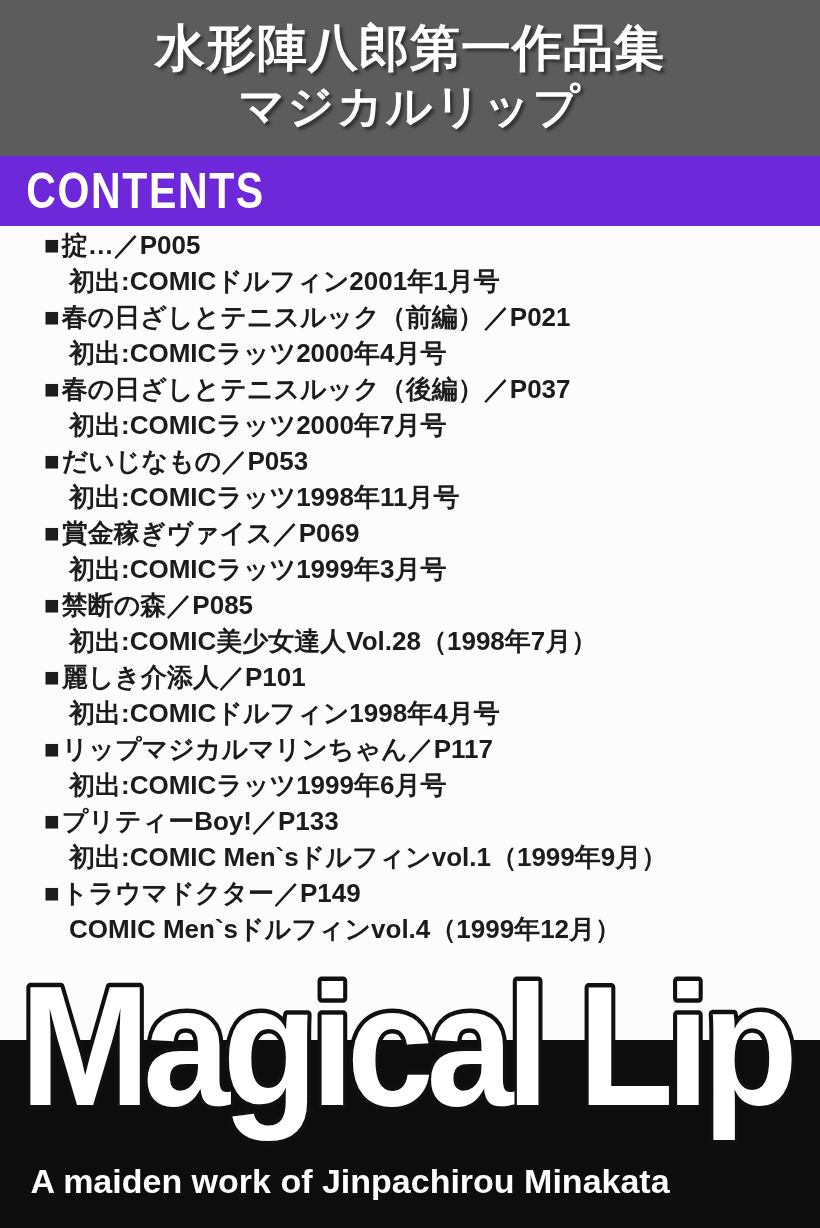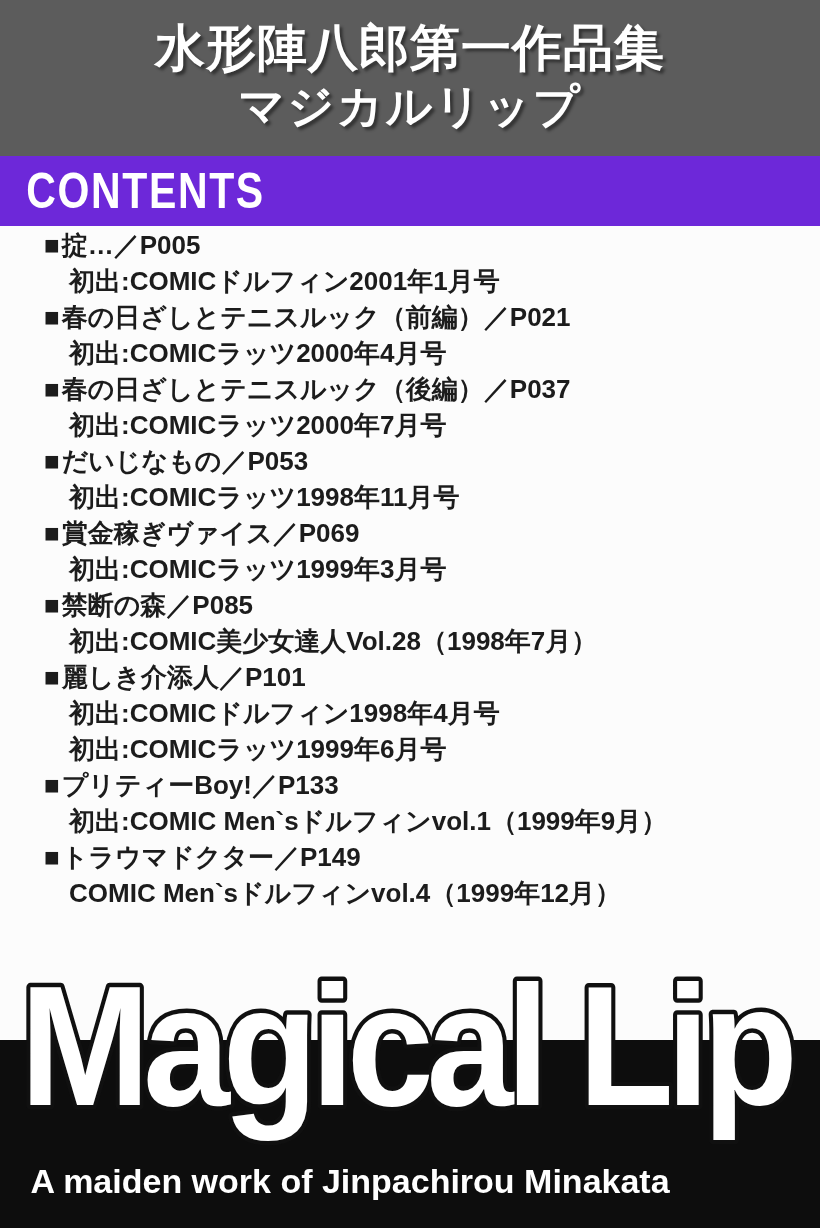--- a/index.html
+++ b/index.html
@@ -141,20 +141,23 @@
   </div>
 
   <div>
     <div class="toc-line title-line">
       <span class="bullet">■</span><span>麗しき介添人</span><span>／</span><span>P101</span>
     </div>
     <div class="toc-line source-line">初出:COMICドルフィン1998年4月号</div>
   </div>
 
   <div>
+    <div class="toc-line title-line">
+      <span class="bullet">■</span><span>リップマジカルマリンちゃん</span><span>／</span><span>P117</span>
+    </div>
     <div class="toc-line source-line">初出:COMICラッツ1999年6月号</div>
   </div>
 
   <div>
     <div class="toc-line title-line">
       <span class="bullet">■</span><span>プリティーBoy!</span><span>／</span><span>P133</span>
     </div>
     <div class="toc-line source-line">初出:COMIC Men`sドルフィンvol.1（1999年9月）</div>
   </div>
 

